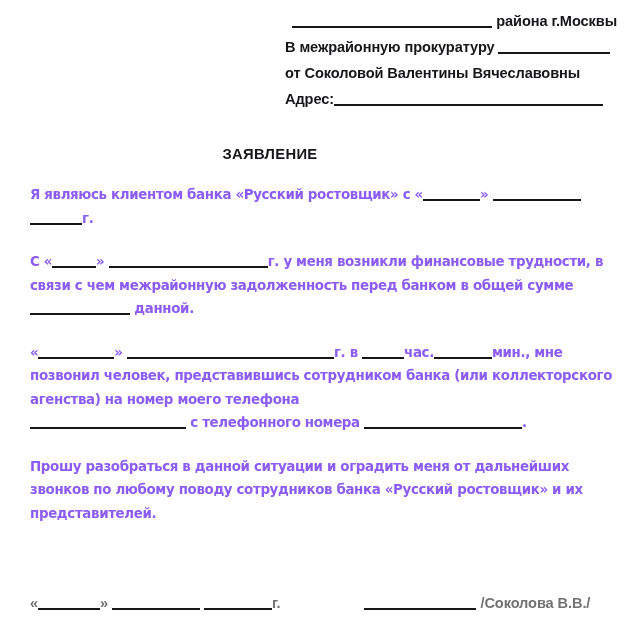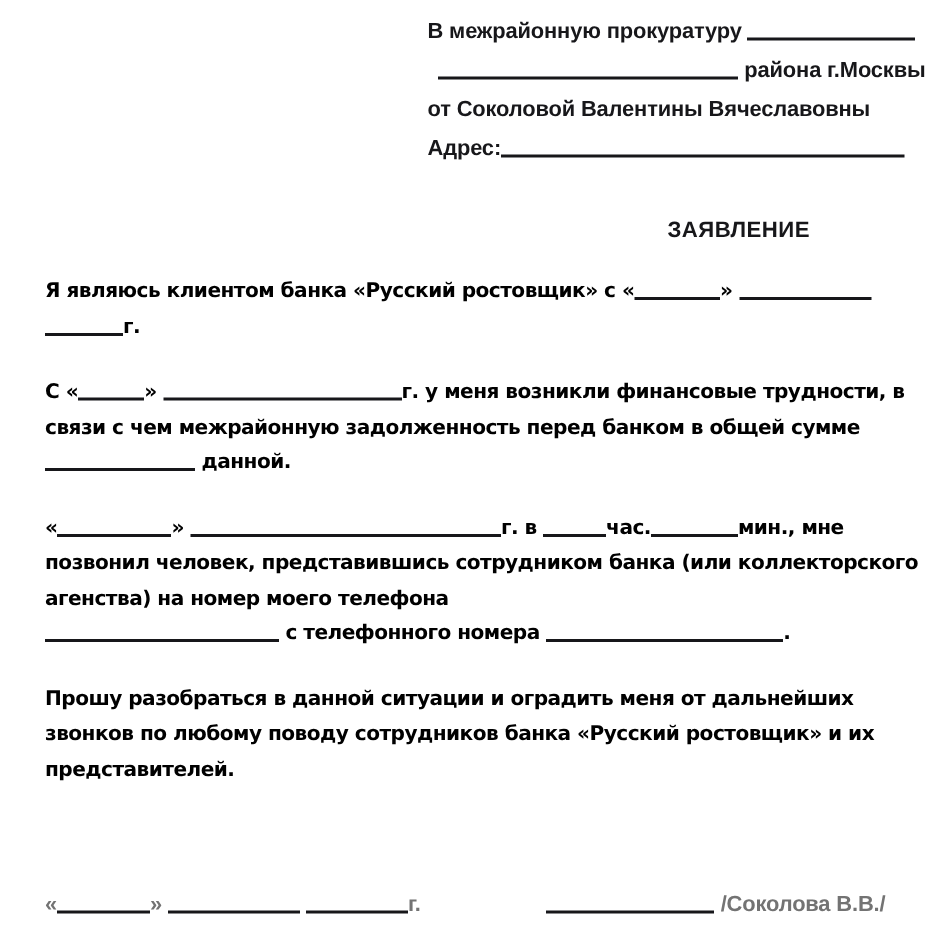--- a/index.html
+++ b/index.html
@@ -57,39 +57,39 @@
     vertical-align: -2px;
     height: 12px;
   }
 
   
   .doc-title {
     position: absolute;
     left: 0;
     top: 146px;
     width: 540px;
-    text-align: right;
+    text-align: center;
     font-family: "Liberation Sans", sans-serif;
     font-weight: bold;
     font-size: 14.8px;
     letter-spacing: 0.3px;
     color: #17171a;
   }
 
   
   .body {
     position: absolute;
     left: 30px;
     top: 183px;
     width: 585px;
     font-family: "DejaVu Sans", sans-serif;
     font-weight: bold;
     font-size: 13.4px;
     line-height: 23.5px;
-    color: #000000;
+    color: #8b5cf6;
     letter-spacing: -0.35px;
   }
   .body p {
     margin: 0 0 20px 0;
   }
   .body p:last-child {
     margin-bottom: 0;
   }
   .body .tight {
     margin-bottom: 0;
@@ -114,28 +114,28 @@
     width: 84px;
   }
 </style>
 </head>
 <body>
 
 <div class="page">
 
   <div class="header">
 
+    <div class="hline rt">
+      <span class="u" style="width:200px"></span>
+      <span>района г.Москвы</span>
+    </div>
+
     <div class="hline indent">
       <span>В межрайонную прокуратуру</span>
       <span class="u" style="width:112px"></span>
-    </div>
-
-    <div class="hline rt">
-      <span class="u" style="width:200px"></span>
-      <span>района г.Москвы</span>
     </div>
 
     <div class="hline indent">
       <span>от Соколовой Валентины Вячеславовны</span>
     </div>
 
     <div class="hline indent">
       <span>Адрес:</span><span class="u" style="width:269px"></span>
     </div>
 

